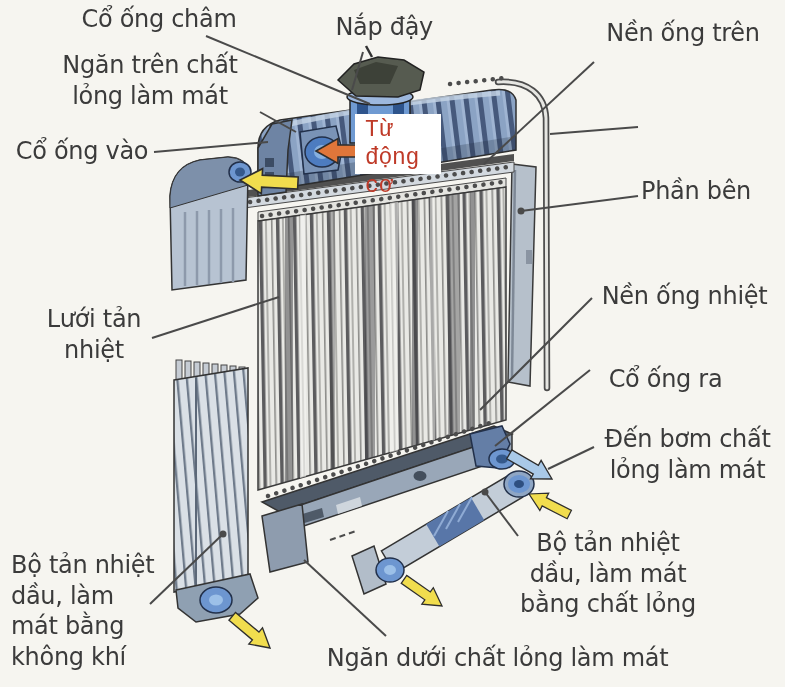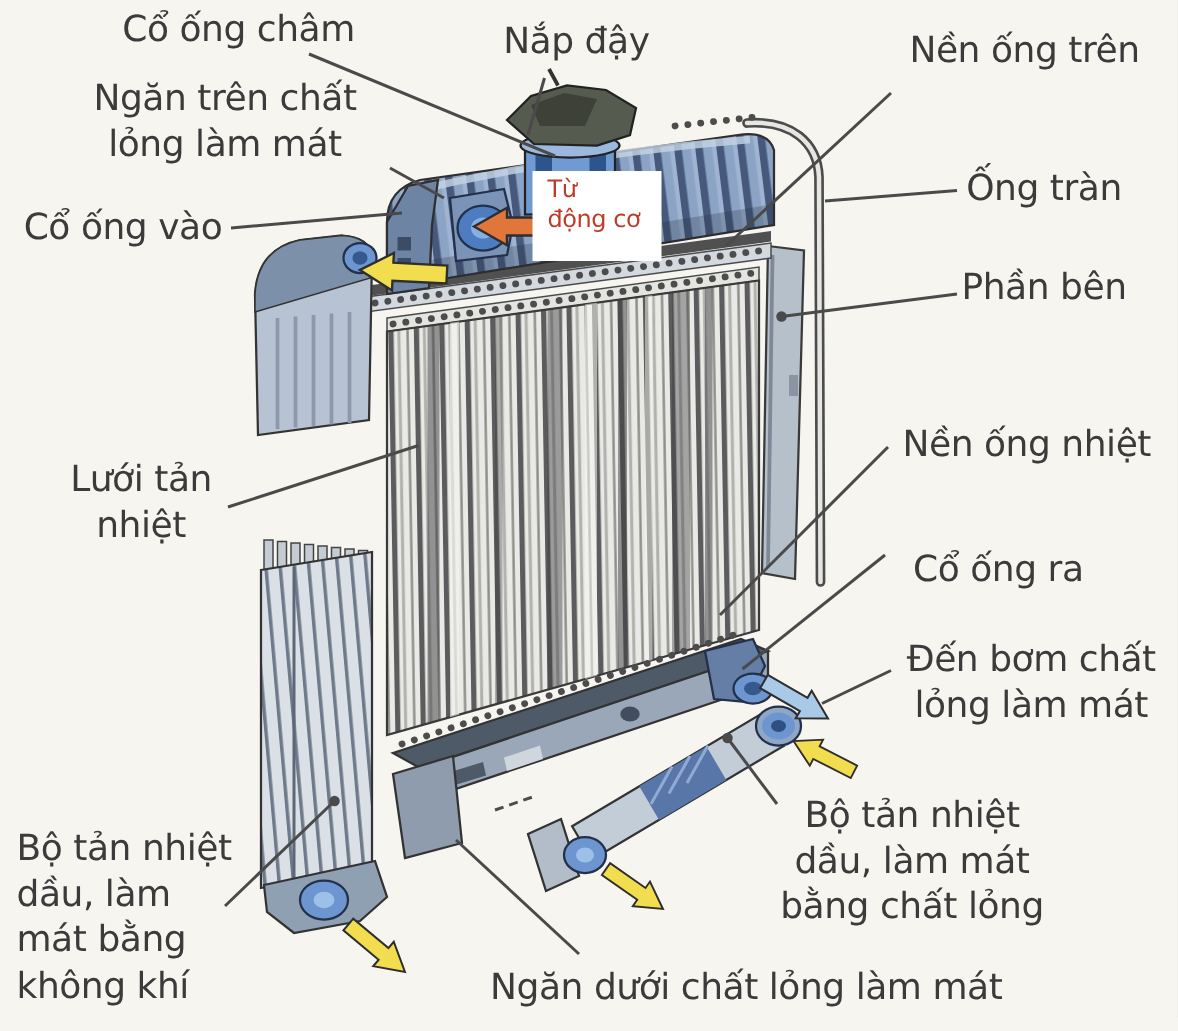--- a/index.html
+++ b/index.html
@@ -12,22 +12,22 @@
   .lbl{
     position:absolute;color:#3b3b3b;font-size:24px;line-height:1.28;
     text-align:center;white-space:pre-line;letter-spacing:-0.3px;
   }
   .lbl.left{text-align:left;}
   #engine-box{
     position:absolute;left:355px;top:114px;width:86px;height:60px;
     background:#ffffff;
   }
   #engine-box .txt{
-    position:absolute;left:10px;top:2px;color:#bf3a28;font-size:16px;
-    line-height:1.22;text-align:left;white-space:pre-line;letter-spacing:-0.3px;
+    position:absolute;left:10px;top:2px;color:#bf3a28;font-size:23px;
+    line-height:1.22;text-align:left;white-space:pre-line;letter-spacing:-0.3px;font-family:Liberation Mono, monospace;
   }
 </style>
 </head>
 <body>
 
 <div id="stage">
 
   <svg id="drawing" width="785" height="687" viewBox="0 0 785 687">
     <defs>
       <pattern id="corestripes" width="17" height="10" patternUnits="userSpaceOnUse" patternTransform="rotate(-1)">
@@ -205,21 +205,20 @@
       <circle cx="223" cy="534" r="3.5" fill="#4a4a4a" stroke="none"></circle>
     </g>
   </svg>
 
   <div class="lbl" style="left:28px;top:4px;width:170px;margin-left:46px;">Cổ ống châm</div>
   <div class="lbl" style="left:50px;top:50px;width:200px;">Ngăn trên chất
 lỏng làm mát</div>
   <div class="lbl" style="left:6px;top:136px;width:152px;">Cổ ống vào</div>
   <div class="lbl" style="left:303px;top:12px;width:130px;text-align:right;">Nắp đậy</div>
   <div class="lbl" style="left:595px;top:18px;width:176px;">Nền ống trên</div>
-  <div class="lbl" style="left:636px;top:110px;width:120px;">Ống tràn</div>
   <div class="lbl" style="left:636px;top:176px;width:120px;">Phần bên</div>
   <div class="lbl" style="left:28px;top:304px;width:132px;">Lưới tản
 nhiệt</div>
   <div class="lbl" style="left:592px;top:281px;width:185px;">Nền ống nhiệt</div>
   <div class="lbl" style="left:598px;top:364px;width:135px;">Cổ ống ra</div>
   <div class="lbl" style="left:590px;top:424px;width:195px;">Đến bơm chất
 lỏng làm mát</div>
   <div class="lbl left" style="left:11px;top:550px;width:175px;">Bộ tản nhiệt
 dầu, làm
 mát bằng

